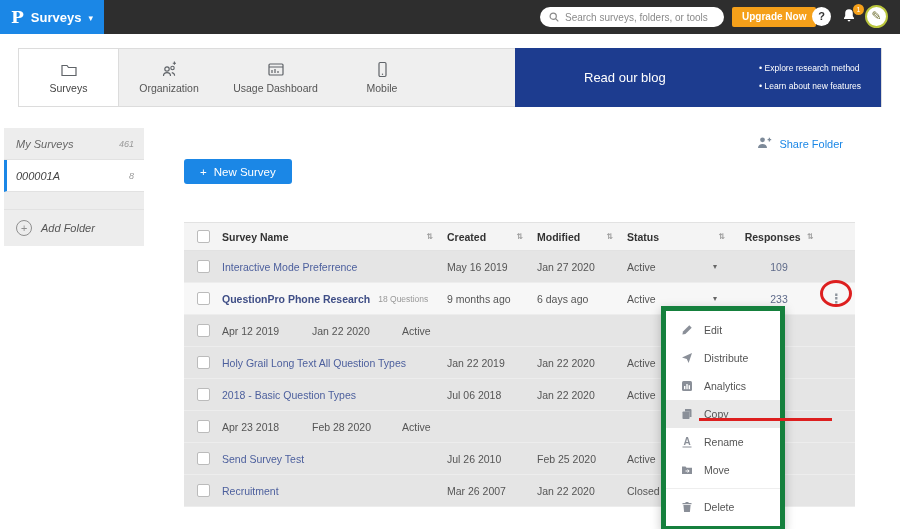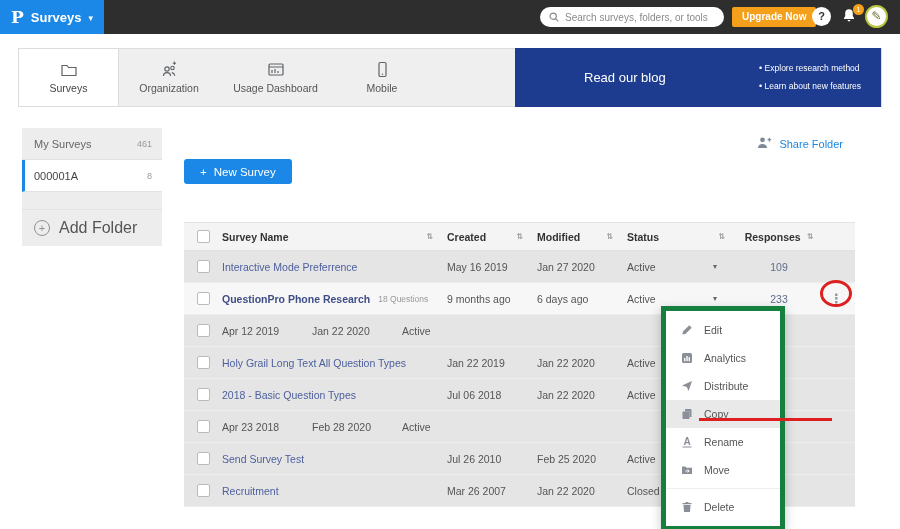--- a/index.html
+++ b/index.html
@@ -40,32 +40,32 @@
   .tab.active .tab-label { color:#444; }
   .tab-icon svg { display:block; }
   .blog-banner { position:absolute; right:0; top:-1px; height:59px; width:366px; background:var(--navy,#1d3c8f);
     display:flex; align-items:center; cursor:pointer; }
   .blog-title { color:#fff; font-size:13px; margin-left:69px; }
   .blog-bullets { margin-left:auto; margin-right:20px; }
   .blog-bullet { color:#fff; font-size:8.5px; line-height:1.9; }
   .blog-bullet::before { content:"• "; font-size:9px; }
 
   
-  .sidebar { position:absolute; left:22px; top:128px; width:140px; background:#ededed; }
+  .sidebar { position:absolute; left:4px; top:128px; width:140px; background:#ededed;font-style:italic; }
   .side-item { height:32px; display:flex; align-items:center; justify-content:space-between; padding:0 10px 0 12px;
     border-bottom:1px solid #e2e2e2; cursor:pointer; }
   .side-label { font-size:11px; color:#666; }
   .side-count { font-size:9px; color:#999;text-align:right; }
   .side-item.selected { background:#fff; border-left:3px solid var(--accent,#1b87e6); padding-left:9px; }
   .side-item.selected .side-label { color:#444; }
   .side-spacer { height:18px; border-bottom:1px solid #e2e2e2; }
   .add-folder { height:36px; display:flex; align-items:center; gap:9px; padding-left:12px; cursor:pointer; }
   .add-circle { width:16px; height:16px; border-radius:50%; border:1px solid #8f8f8f; color:#8f8f8f; font-size:11px;
     text-align:center; line-height:14px; }
-  .add-label { font-size:16px; color:#555; }
+  .add-label { font-size:11px; color:#555; }
 
   
   .share-folder { position:absolute; right:57px; top:136px; display:flex; align-items:center; gap:7px;
     color:var(--accent,#1b87e6); font-size:11px; cursor:pointer; }
   .new-survey-btn { position:absolute; left:184px; top:159px; height:25px; padding:0 16px;
     background:var(--accent,#1b87e6); color:#fff; font-size:11.5px; border-radius:3px; display:flex;
     align-items:center; gap:7px; cursor:pointer; }
 
   .table { position:absolute; left:184px; top:222px; width:671px; background:#e5e5e5; }
   .t-head { display:flex; align-items:center; height:29px; background:#f4f4f4; border-top:1px solid #e2e2e2;
@@ -403,36 +403,36 @@
       <span class="mi-icon">
         <svg width="12" height="12" viewBox="0 0 12 12">
             <path d="M8.3 1.3l2.4 2.4L4.4 10 1.4 10.6 2 7.6z" fill="#8a8f98"></path>
           </svg>
       </span>
       <span>Edit</span>
     </div>
     <div class="menu-item">
       <span class="mi-icon">
         <svg width="12" height="12" viewBox="0 0 12 12">
+            <path d="M1 5.6L11 1 7.6 11 5.8 6.9 1 5.6z" fill="#8a8f98"></path>
+          </svg>
+      </span>
+      <span>Distribute</span>
+    </div>
+    <div class="menu-item">
+      <span class="mi-icon">
+        <svg width="12" height="12" viewBox="0 0 12 12">
             <rect x="1" y="1" width="10" height="10" rx="1.5" fill="#8a8f98"></rect>
             <rect x="3" y="6" width="1.4" height="3.2" fill="#fff"></rect>
             <rect x="5.3" y="4" width="1.4" height="5.2" fill="#fff"></rect>
             <rect x="7.6" y="5.2" width="1.4" height="4" fill="#fff"></rect>
           </svg>
       </span>
       <span>Analytics</span>
     </div>
-    <div class="menu-item">
-      <span class="mi-icon">
-        <svg width="12" height="12" viewBox="0 0 12 12">
-            <path d="M1 5.6L11 1 7.6 11 5.8 6.9 1 5.6z" fill="#8a8f98"></path>
-          </svg>
-      </span>
-      <span>Distribute</span>
-    </div>
     <div class="menu-item highlight">
       <span class="mi-icon">
         <svg width="12" height="12" viewBox="0 0 12 12">
             <path d="M4 1h5.5a1 1 0 0 1 1 1V9H8.5V3.5H4V1z" fill="#8a8f98"></path>
             <rect x="1.5" y="3.5" width="7" height="7.5" rx="0.8" fill="#8a8f98"></rect>
           </svg>
       </span>
       <span>Copy</span>
     </div>
     <div class="menu-item">

